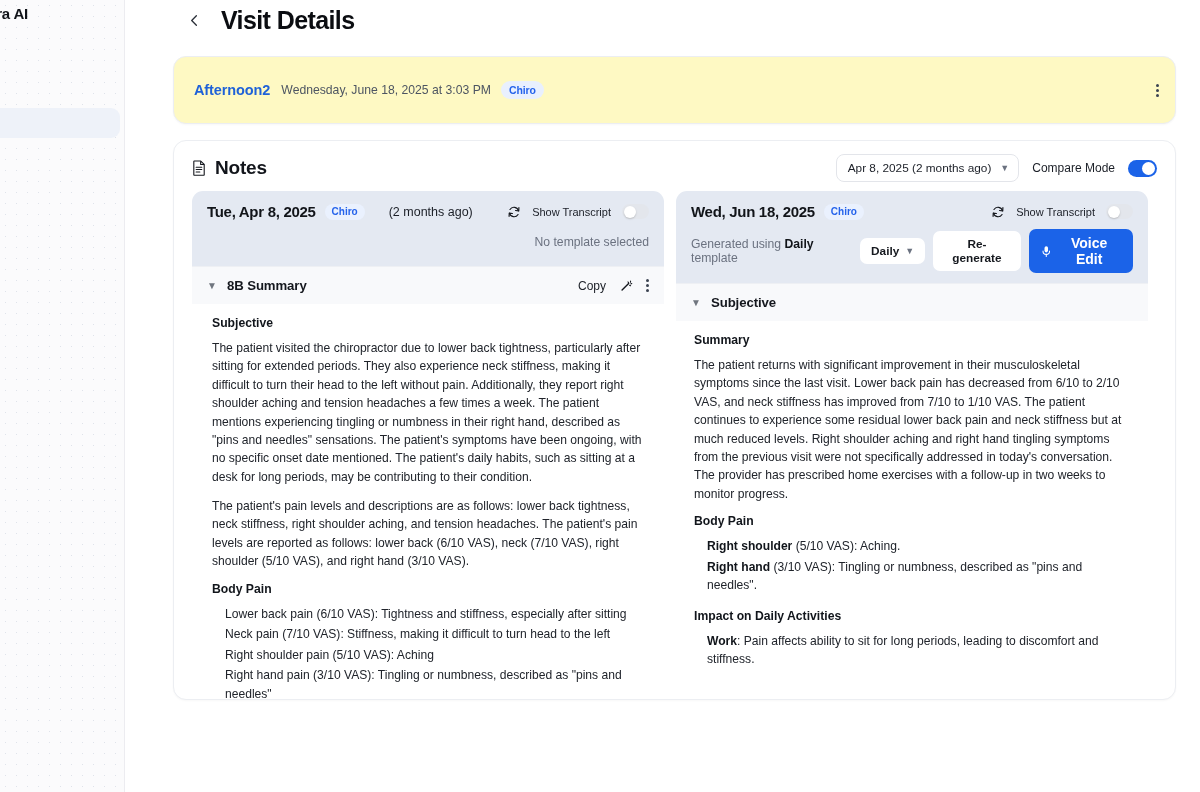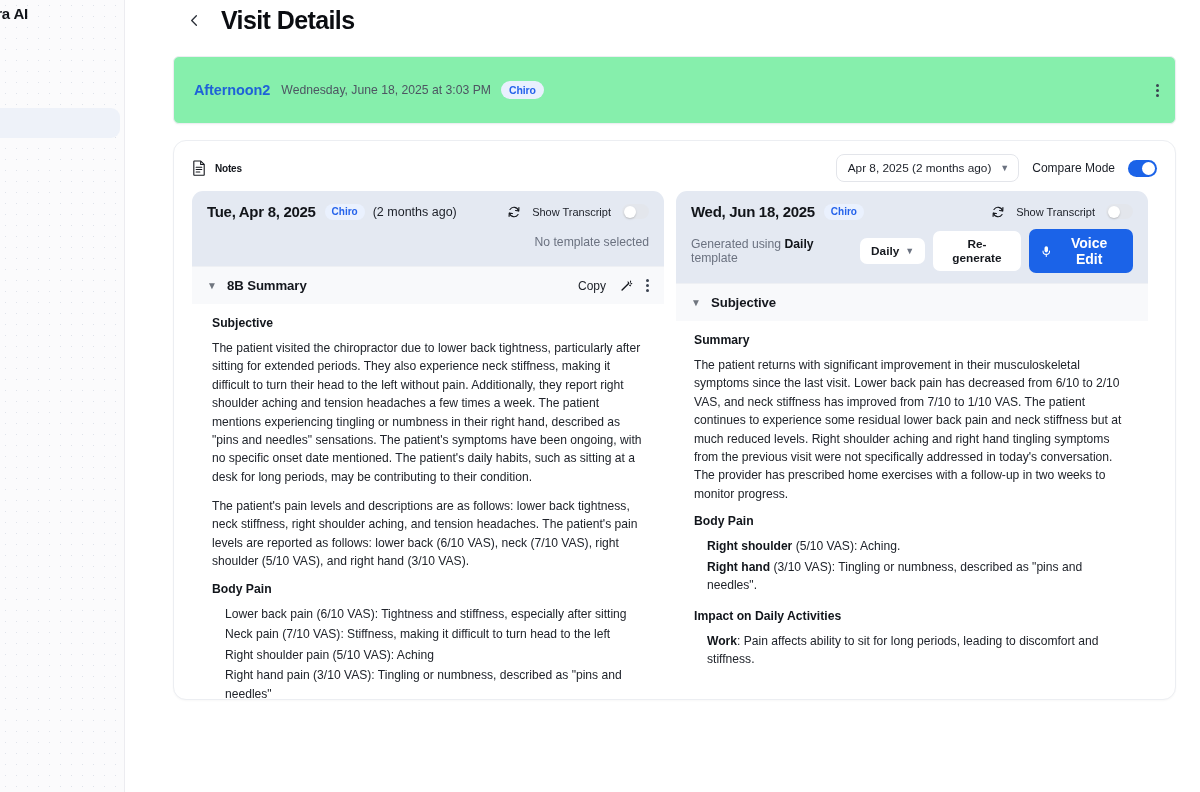--- a/index.html
+++ b/index.html
@@ -53,21 +53,21 @@
     margin-left: 8px;
   }
   .page-title {
     font-size: 25px; font-weight: 700; letter-spacing: -0.6px; color: #0b0d11;
     margin-left: 6px;
   }
 
   
   .visit-card {
     margin: 16px 24px 0 48px;
-    background: #86efac; border: 1px solid #eceef2; border-radius: 6px;
+    background: #fef9c3; border: 1px solid #eceef2; border-radius: 13px;
     height: 68px; display: flex; align-items: center; padding: 0 10px 0 20px;
     box-shadow: 0 1px 2px rgba(16,24,40,0.03);
   }
   .visit-name { font-size: 14.5px; font-weight: 700; color: #1f62d8; letter-spacing: -0.1px; }
   .visit-date { font-size: 12.2px; color: #4d5562; margin-left: 11px; }
   .badge-chiro {
     margin-left: 10px; background: #e9f0fe; color: #2563eb;
     font-size: 10.5px; font-weight: 600; border-radius: 10px; padding: 3px 8px;
     letter-spacing: -0.1px;
   }
@@ -78,21 +78,21 @@
   
   .notes-card {
     margin: 16px 24px 0 48px;
     background: #fff; border: 1px solid #eceef2; border-radius: 13px;
     height: 560px; overflow: hidden; position: relative;
     box-shadow: 0 1px 2px rgba(16,24,40,0.03);
   }
   .notes-head {
     display: flex; align-items: center; padding: 13px 18px 9px 18px;
   }
-  .notes-title { display: flex; align-items: center; gap: 8px; font-size: 10px; font-weight: 700; color:#12151b; letter-spacing:-0.2px;}
+  .notes-title { display: flex; align-items: center; gap: 8px; font-size: 19px; font-weight: 700; color:#12151b; letter-spacing:-0.2px;}
   .doc-icon { width: 15px; height: 16px; display:block; }
   .notes-right { margin-left: auto; display: flex; align-items: center; gap: 13px; }
   .date-select {
     display: flex; align-items: center; gap: 9px;
     border: 1px solid #e3e5ea; border-radius: 8px; padding: 6px 9px 6px 11px;
     font-size: 11.8px; color: #1b1f27; background: #fff; cursor: pointer; font-weight:500;
   }
   .chev { font-size: 9px; color: #6b7280; }
   .cmp-label { font-size: 12px; color: #1b1f27; font-weight: 500;}
   .toggle-on {
@@ -116,21 +116,21 @@
   .col-head {
     background: #e4e9f2; border-radius: 11px 11px 0 0; padding: 12px 15px 11px 15px;
   }
   .col-head.tall { padding-bottom: 10px; }
   .ch-row1 { display: flex; align-items: center; justify-content: center; }
   .ch-date { font-size: 15px; font-weight: 700; color: #111419; letter-spacing: -0.3px; }
   .ch-badge {
     margin-left: 9px; background: #eaf1fe; color: #2563eb; font-size: 10px; font-weight: 600;
     border-radius: 9px; padding: 2.5px 7px;
   }
-  .ch-ago { margin-left: 8px; font-size: 12.5px; color: #1b1f27; font-weight: 500;}
+  .ch-ago { margin-left: 24px; font-size: 12.5px; color: #1b1f27; font-weight: 500;}
   .ch-actions { margin-left: auto; display: flex; align-items: center; gap: 11px; }
   .refresh-icon { width: 14px; height: 14px; display:block; cursor:pointer;}
   .show-tr { font-size: 11px; color: #1b1f27; font-weight: 400; }
   .ch-row2 { display: flex; align-items: center; margin-top: 9px; min-height: 26px; justify-content: flex-end; }
   .ch-sub { font-size: 12.2px; color: #6b7280; }
   .ch-sub b { color: #111419; }
   .ch-buttons { margin-left: auto; display: flex; align-items: center; gap: 8px; }
   .btn-white {
     background: #fff; border: none; border-radius: 7px; font-size: 11.8px; font-weight: 600;
     color: #15181e; padding: 6px 11px; cursor: pointer; display: flex; align-items:center; gap:6px;

